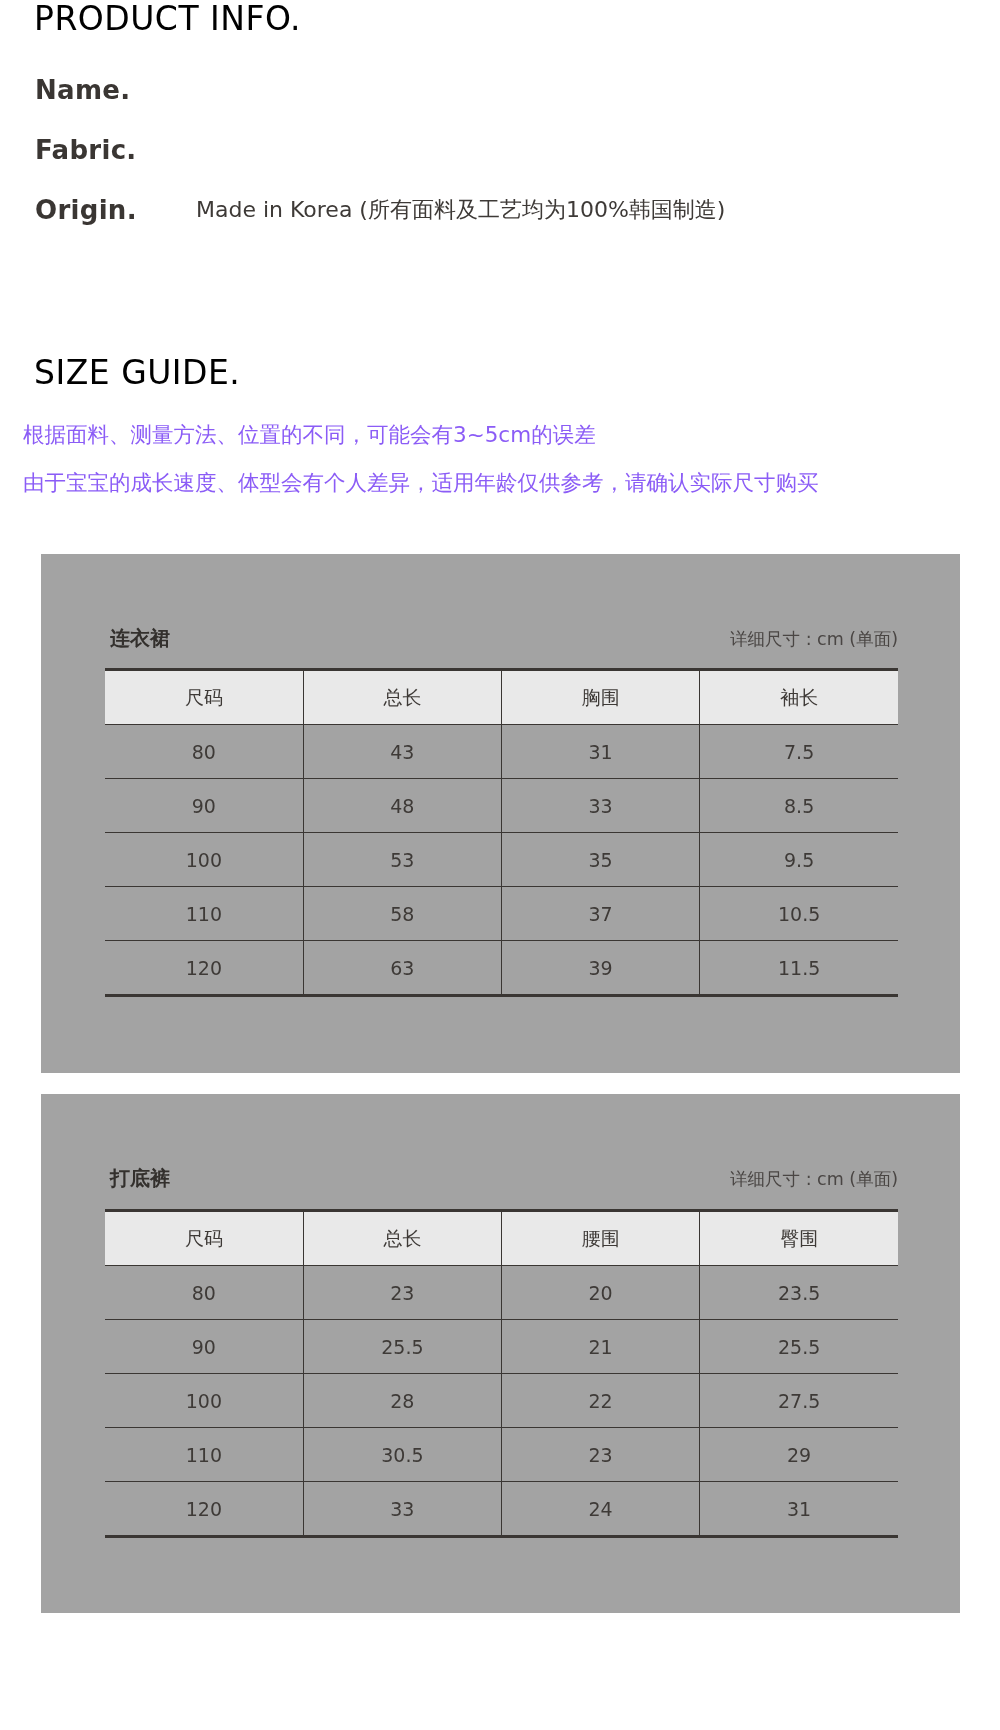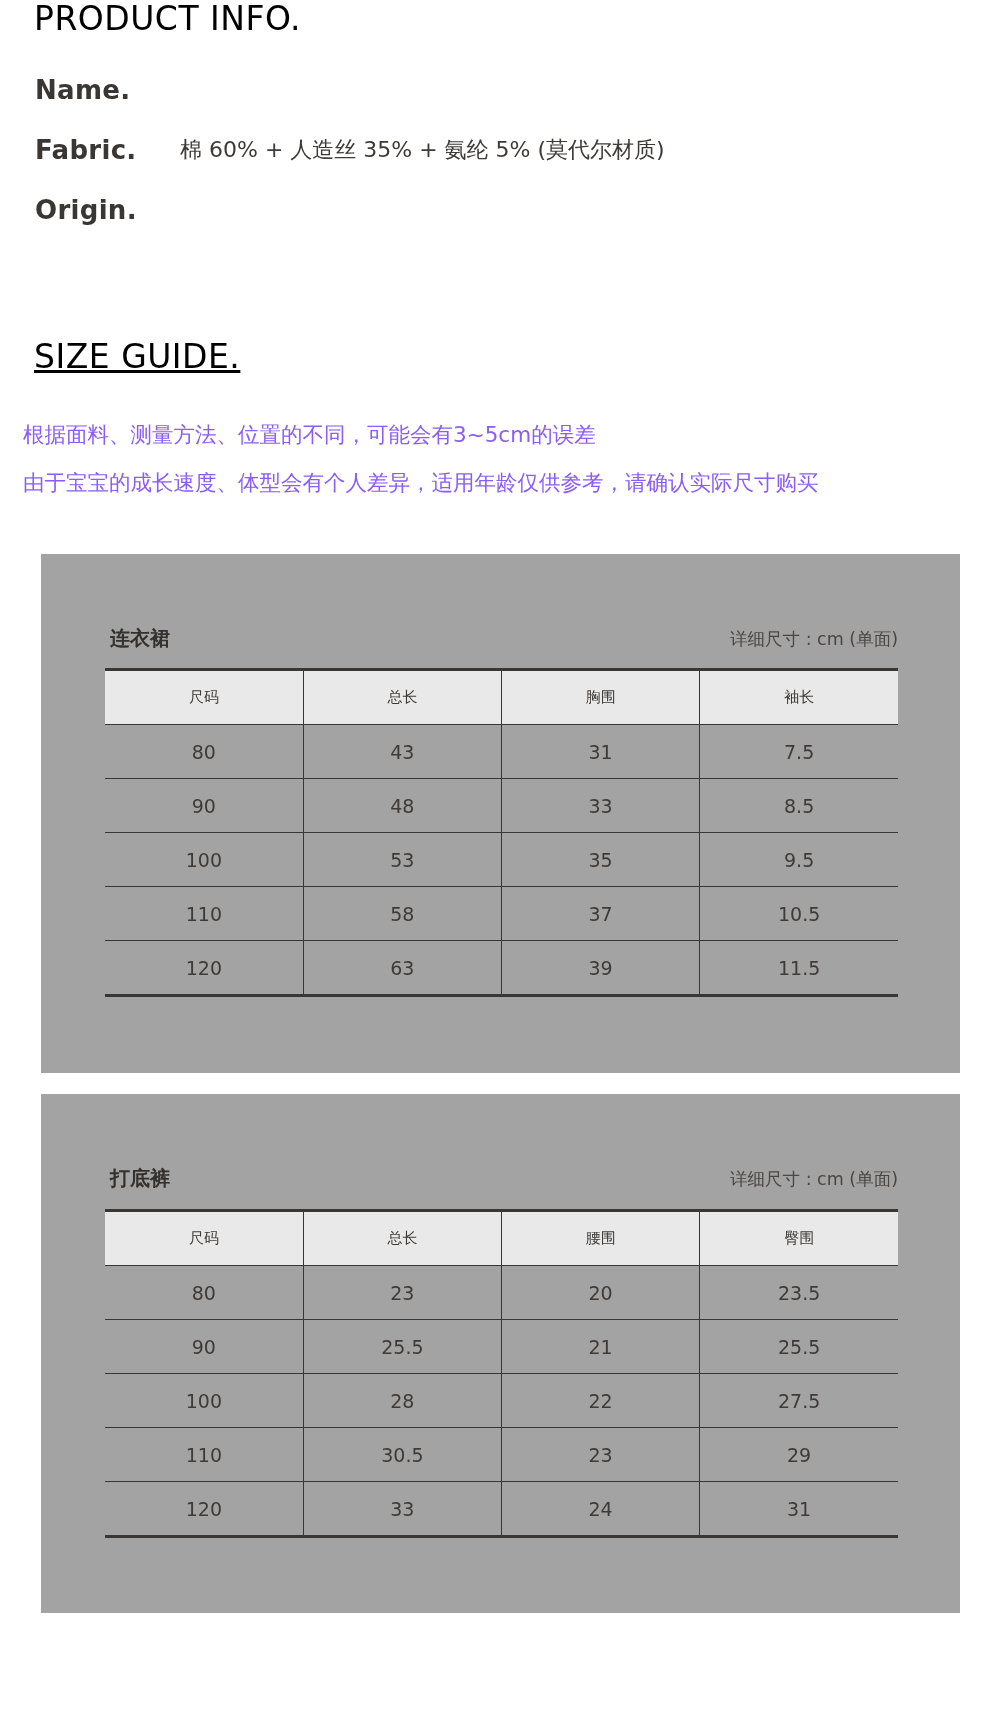--- a/index.html
+++ b/index.html
@@ -21,39 +21,39 @@
   table.size {
     position: absolute; left: 64px; width: 793px; border-collapse: collapse; table-layout: fixed;
     border-top: 3px solid #3a3633; border-bottom: 3px solid #3a3633;
   }
   table.size th, table.size td {
     height: 53px; text-align: center; font-size: 19px; color: #3e3a37; padding: 0;
     border-right: 1px solid #3a3633; border-bottom: 1.5px solid #3a3633; font-weight: normal;
   }
   table.size th:last-child, table.size td:last-child { border-right: none; }
   table.size tr:last-child td { border-bottom: none; }
-  table.size thead th { background: #e9e9e9; font-size: 15px; }
+  table.size thead th { background: #e9e9e9; font-size: 19px; }
 </style>
 </head>
 <body>
 
 <h1 class="section-title" style="top:2px;">PRODUCT INFO.</h1>
 
 <div class="info-row" style="top:70px;gap:33px;">
   <span class="info-label">Name.</span>
 </div>
 <div class="info-row" style="top:130px;">
   <span class="info-label">Fabric.</span>
-  <span class="info-value">棉 60% + 人造丝 35% + 氨纶 5% (莫代尔材质)</span>
 </div>
 <div class="info-row" style="top:190px;gap:16px;">
   <span class="info-label">Origin.</span>
+  <span class="info-value">Made in Korea (所有面料及工艺均为100%韩国制造)</span>
 </div>
 
-<h2 class="section-title" style="top:340px;text-decoration:underline;">SIZE GUIDE.</h2>
+<h2 class="section-title" style="top:356px;">SIZE GUIDE.</h2>
 
 <div class="note" style="top:424px;">根据面料、测量方法、位置的不同，可能会有3~5cm的误差</div>
 <div class="note" style="top:472px;">由于宝宝的成长速度、体型会有个人差异，适用年龄仅供参考，请确认实际尺寸购买</div>
 
 <div class="panel" style="top:554px;">
   <div class="panel-title" style="top:74px;">连衣裙</div>
   <div class="panel-unit" style="top:77px;">详细尺寸 : cm (单面)</div>
   <table class="size" style="top:114px;">
     <thead>
       <tr>

